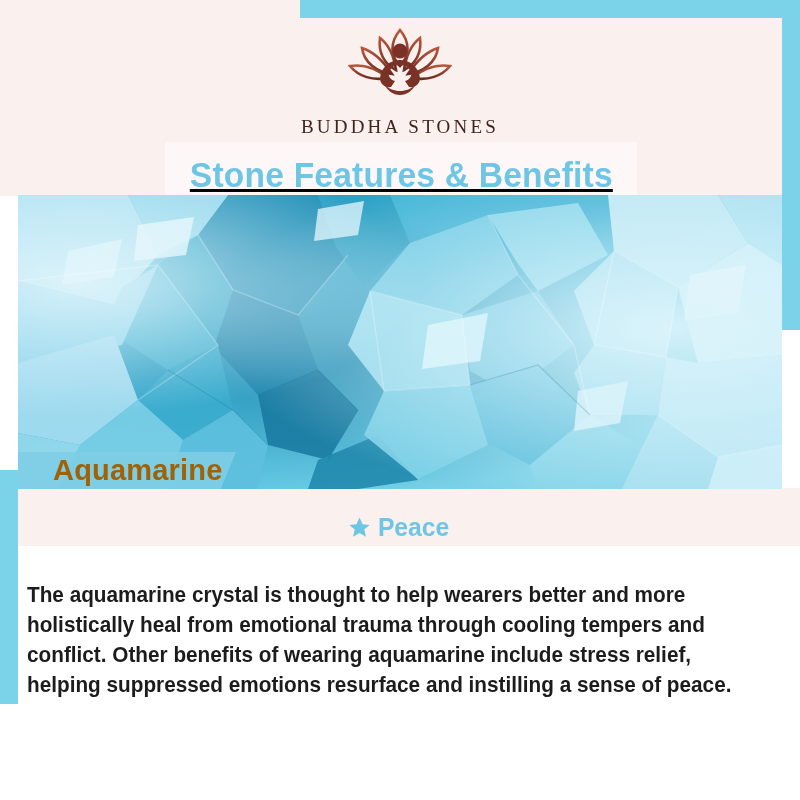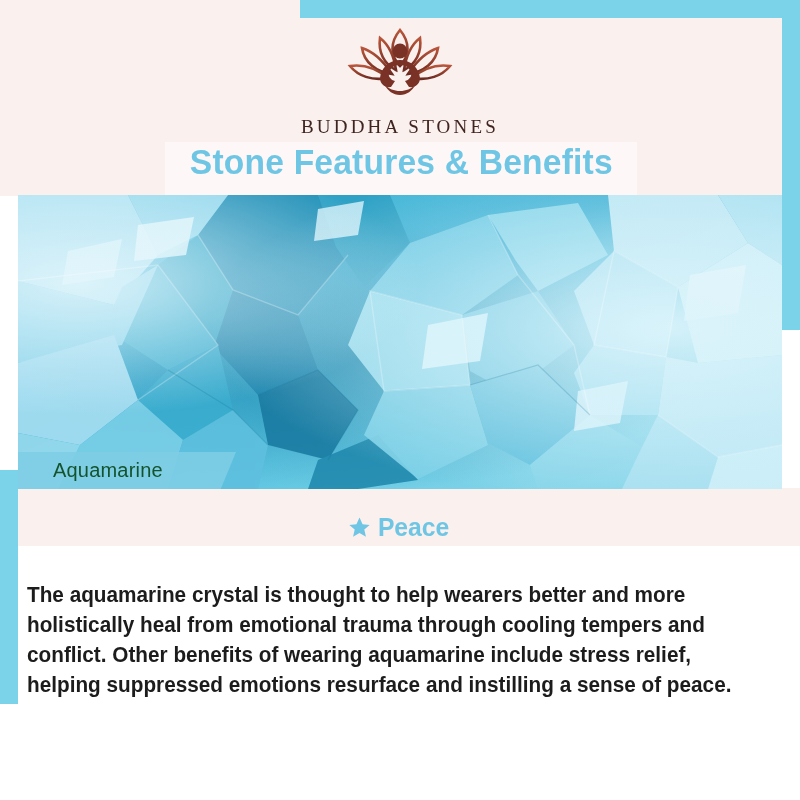--- a/index.html
+++ b/index.html
@@ -93,22 +93,23 @@
     text-align: center;
   }
 
   
   .title-panel {
     position: absolute;
     left: 165px; top: 142px;
     width: 472px; height: 53px;
     background: #fdf8f7;
     display: flex;
-    align-items: flex-start;
+    align-items: flex-end;
     justify-content: center;
+    text-decoration: underline;
   }
   .title-text {
     font-size: 35px;
     font-weight: bold;
     color: #6ec6e4;
     letter-spacing: 0.2px;
     transform: scaleX(0.96);
     white-space: nowrap;
   }
 
@@ -127,23 +128,23 @@
     position: absolute;
     left: 18px; top: 452px;
     width: 218px; height: 37px;
     background: rgba(126, 206, 229, 0.88);
     clip-path: polygon(0 0, 100% 0, 93% 100%, 0 100%);
     display: flex;
     align-items: center;
   }
   .stone-ribbon-label {
     margin-left: 35px;
-    font-size: 20px;
-    font-weight: normal;
-    color: #14532d;
+    font-size: 29px;
+    font-weight: bold;
+    color: #a16207;
     letter-spacing: 0.2px;
   }
 
   
   .keywords {
     position: absolute;
     left: 0; top: 512px;
     width: 800px;
     display: flex;
     align-items: center;

